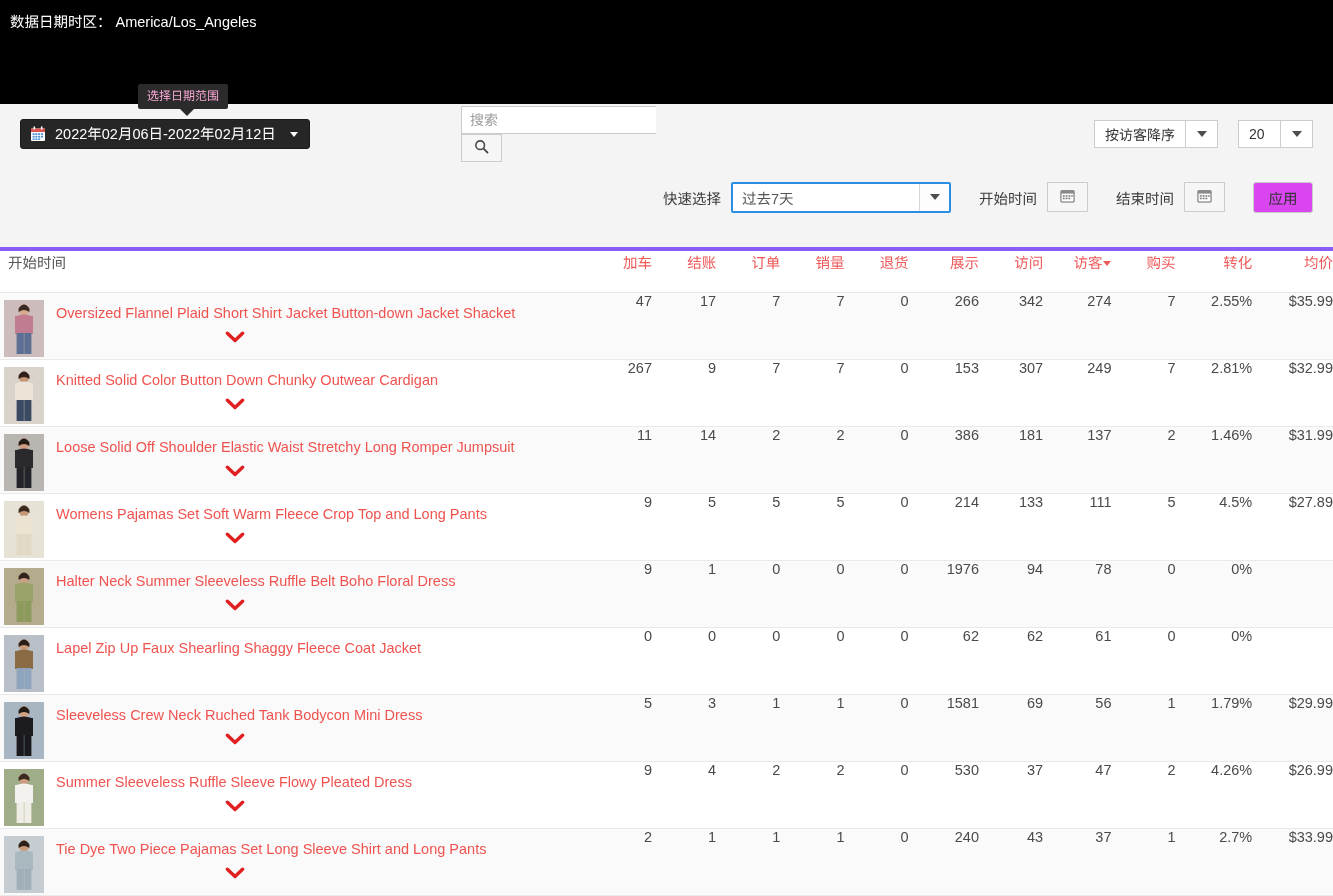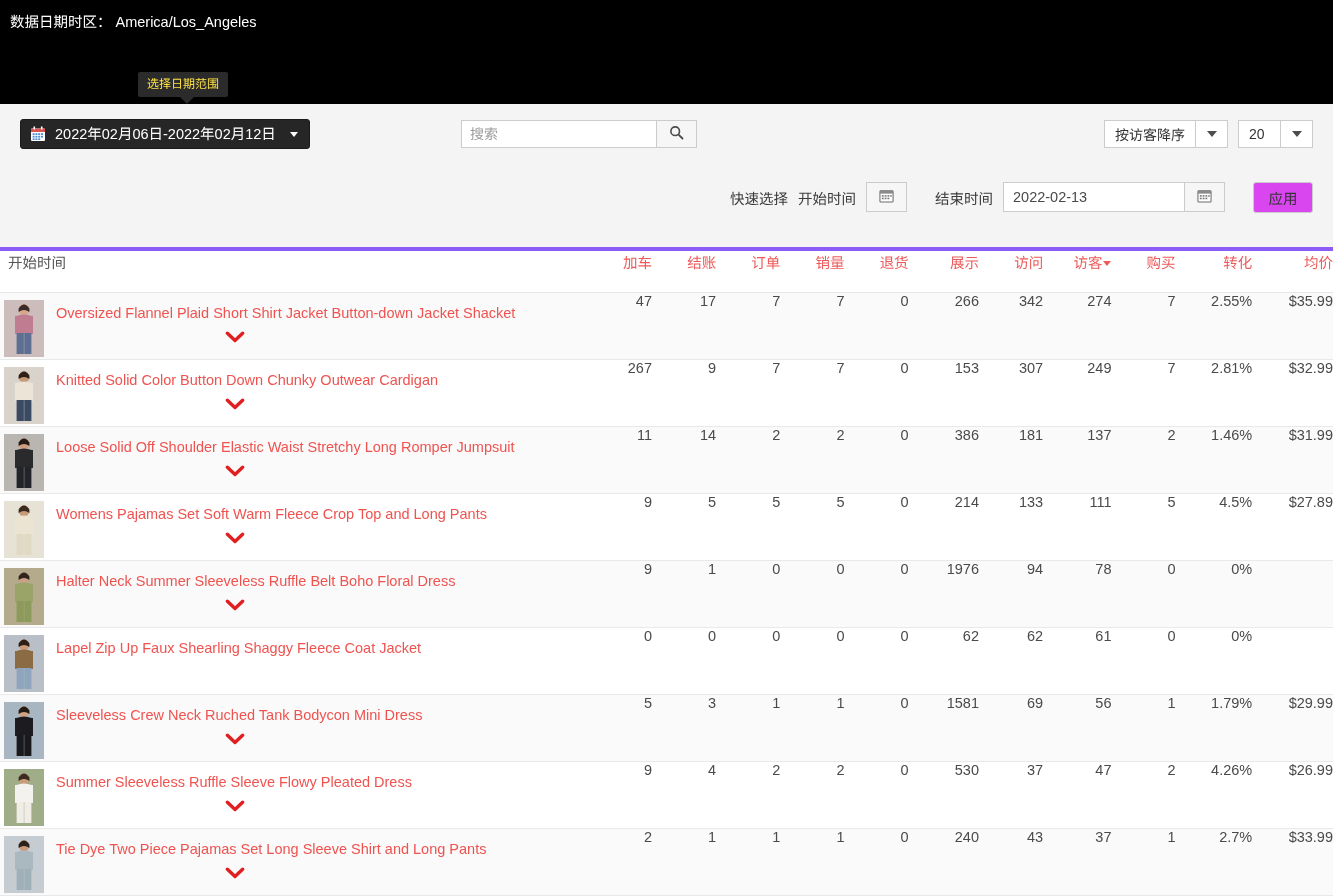--- a/index.html
+++ b/index.html
@@ -33,23 +33,23 @@
     color: #ffffff;
     padding-top: 13px;
     line-height: 18px;
   }
   .masthead-sub .tz-value { margin-left: 4px; }
 
   
   .tooltip {
     position: absolute;
     left: 138px;
-    top: 72px;
+    top: 84px;
     background: #2b2b2b;
-    color: #fde047;
+    color: #f9a8d4;
     font-size: 12px;
     line-height: 14px;
     padding: 5px 9px 6px 9px;
     border-radius: 2px;
     white-space: nowrap;
     z-index: 30;
   }
   .tooltip::after {
     content: "";
     position: absolute;
@@ -97,20 +97,21 @@
     border-right: 4.5px solid transparent;
     border-top: 5px solid #ffffff;
     margin-left: 5px;
   }
 
   .search-wrap {
     position: absolute;
     left: 461px;
     display: flex;
     align-items: stretch;
+    flex-direction: column;
   }
   .search-input {
     width: 195px;
     height: 28px;
     border: 1px solid #cccccc;
     border-right: none;
     background: #ffffff;
     font-size: 14px;
     padding: 0 8px;
     color: #333;
@@ -125,21 +126,21 @@
     cursor: pointer;
     display: flex; align-items: center; justify-content: center;
     padding: 0;
   }
 
   .right-controls {
     position: absolute;
     right: 20px;
     display: flex;
     align-items: flex-start;
-    gap: 10px;
+    gap: 20px;
     border-radius: 6px;
   }
   .fake-select {
     display: flex;
     align-items: stretch;
     height: 28px;
     cursor: pointer;
   }
   .fake-select .fs-value {
     border: 1px solid #cccccc;
@@ -397,20 +398,26 @@
         <span class="fs-value">20</span>
         <span class="fs-arrow">
             <i></i>
           </span>
       </div>
     </div>
   </div>
 
   <div class="filter-row">
     <span class="flabel">快速选择</span>
+    <div class="quick-select">
+      <span class="qs-value">过去7天</span>
+      <span class="qs-arrow">
+          <i></i>
+        </span>
+    </div>
 
     <span class="flabel">开始时间</span>
     <div class="date-field">
       <span class="cal-btn">
         <span>
           <svg width="15" height="15" viewBox="0 0 16 16">
             <rect x="1" y="3" width="14" height="12" rx="1" fill="#ffffff" stroke="#6d6d6d" stroke-width="1.1"></rect>
             <rect x="1" y="3" width="14" height="3" fill="#8a8a8a"></rect>
             <g fill="#7a7a7a">
               <rect x="3" y="7.6" width="2" height="1.7"></rect>
@@ -421,21 +428,20 @@
                 <rect x="6" y="10.3" width="2" height="1.7"></rect>
               <rect x="9" y="10.3" width="2" height="1.7"></rect>
             </g>
           </svg>
         </span>
       </span>
     </div>
 
     <span class="flabel">结束时间</span>
     <div class="date-field">
-      <input type="text" value="2022-02-13" style="">
       <span class="cal-btn">
         <span>
           <svg width="15" height="15" viewBox="0 0 16 16">
             <rect x="1" y="3" width="14" height="12" rx="1" fill="#ffffff" stroke="#6d6d6d" stroke-width="1.1"></rect>
             <rect x="1" y="3" width="14" height="3" fill="#8a8a8a"></rect>
             <g fill="#7a7a7a">
               <rect x="3" y="7.6" width="2" height="1.7"></rect>
                 <rect x="6" y="7.6" width="2" height="1.7"></rect>
               <rect x="9" y="7.6" width="2" height="1.7"></rect>
                 <rect x="12" y="7.6" width="1.6" height="1.7"></rect>

